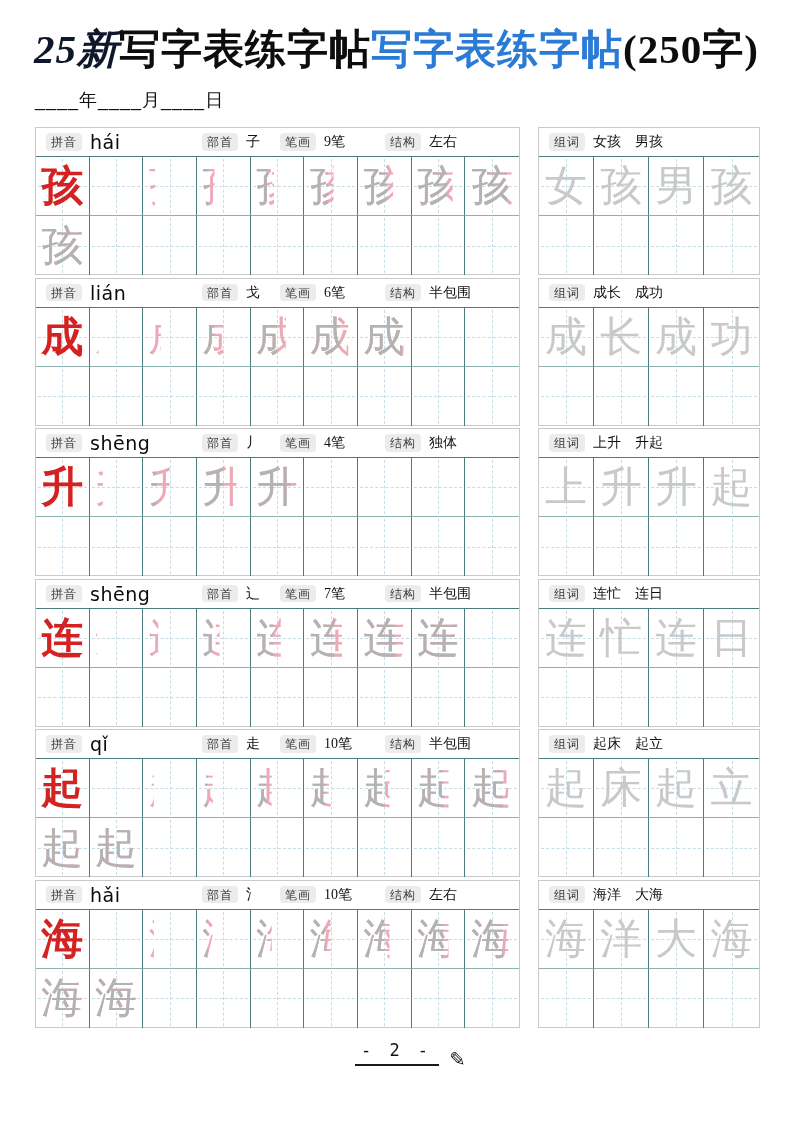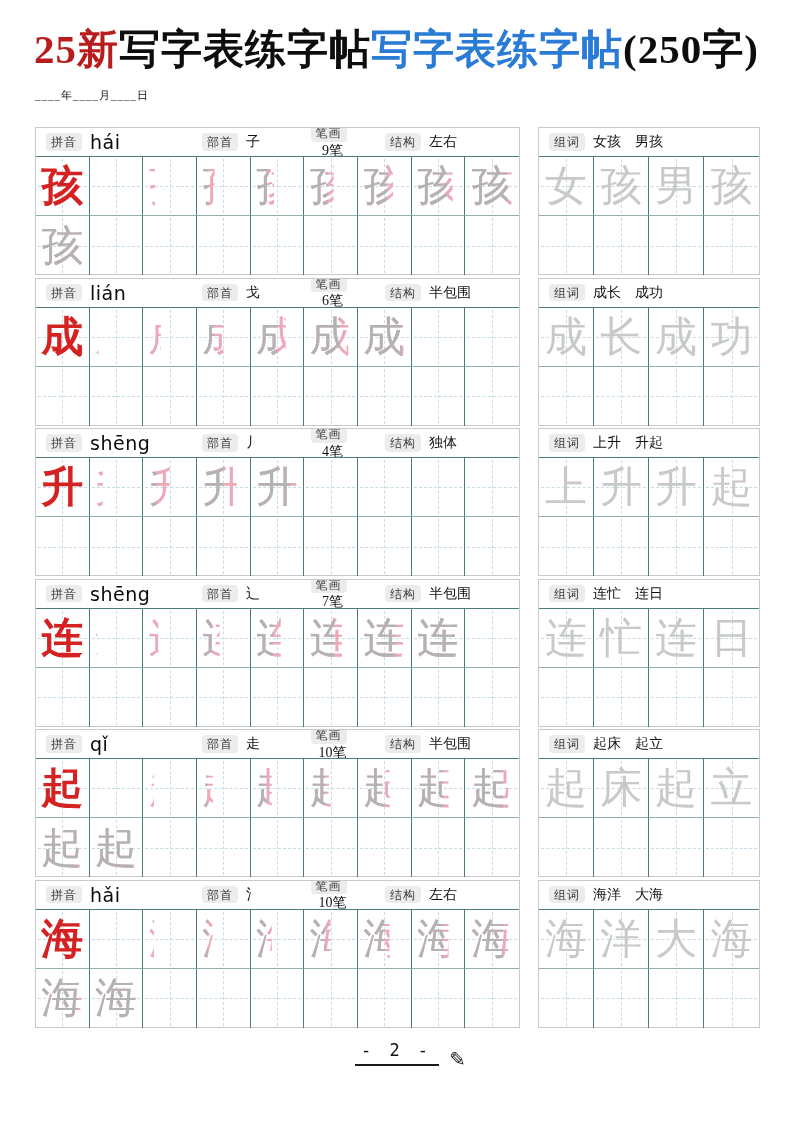--- a/index.html
+++ b/index.html
@@ -10,45 +10,45 @@
     font-family:"Liberation Sans","DejaVu Sans",sans-serif;
     color:#111;
   }
   
   .title {
     position:absolute; top:22px; left:0; width:100%;
     text-align:center; font-size:41px; font-weight:bold; letter-spacing:1px;
     font-family:"Liberation Serif","DejaVu Serif",serif;
     white-space:nowrap;
   }
-  .title .t-red  { color:#b91c1c; }
+  .title .t-red  { color:#0f172a;font-style:italic; }
   .title .t-blk  { color:#0d0d0d; }
   .title .t-blue { color:#2a7bd5; }
   
   .dateline {
     position:absolute; top:88px; left:35px; right:38px;
     display:flex; justify-content:space-between; align-items:baseline;
-    font-size:11px; letter-spacing:1px;
-    font-family:Liberation Serif, serif;
+    font-size:18px; letter-spacing:1px;
+    font-family:Liberation Sans, sans-serif;
   }
   
   .rows { position:absolute; top:127px; left:35px; width:725px; }
   .block-row { display:flex; gap:18px; margin-bottom:2.5px; height:148px; }
   .block {
     border:1px solid #c9c9c9; background:#ffffff; height:148px;
   }
   .block-left  { width:485px; }
   .block-right { width:222px; }
   .block-head {
     height:28px; display:flex; align-items:center; padding-left:10px;
     font-size:14px; white-space:nowrap; overflow:hidden;
     font-family:"Liberation Serif","DejaVu Serif",serif;
   }
   .grp { display:flex; align-items:center; }
-  .g1 { width:156px; } .g2 { width:78px; } .g3 { width:105px;flex-direction:column; } .g4 { flex:1; }
+  .g1 { width:156px; } .g2 { width:78px; } .g3 { width:105px; } .g4 { flex:1; }
   .pill {
     background:#ececec; color:#3a3a3a; border-radius:4px;
     font-size:12px; padding:2px 5px 1px; margin-right:8px; line-height:1.2;
     letter-spacing:1px; flex:none;
   }
   .pinyin-val {
     font-size:19px; color:#0a0a0a; letter-spacing:.5px;
     font-family:"DejaVu Sans","Liberation Sans",sans-serif;
   }
   

